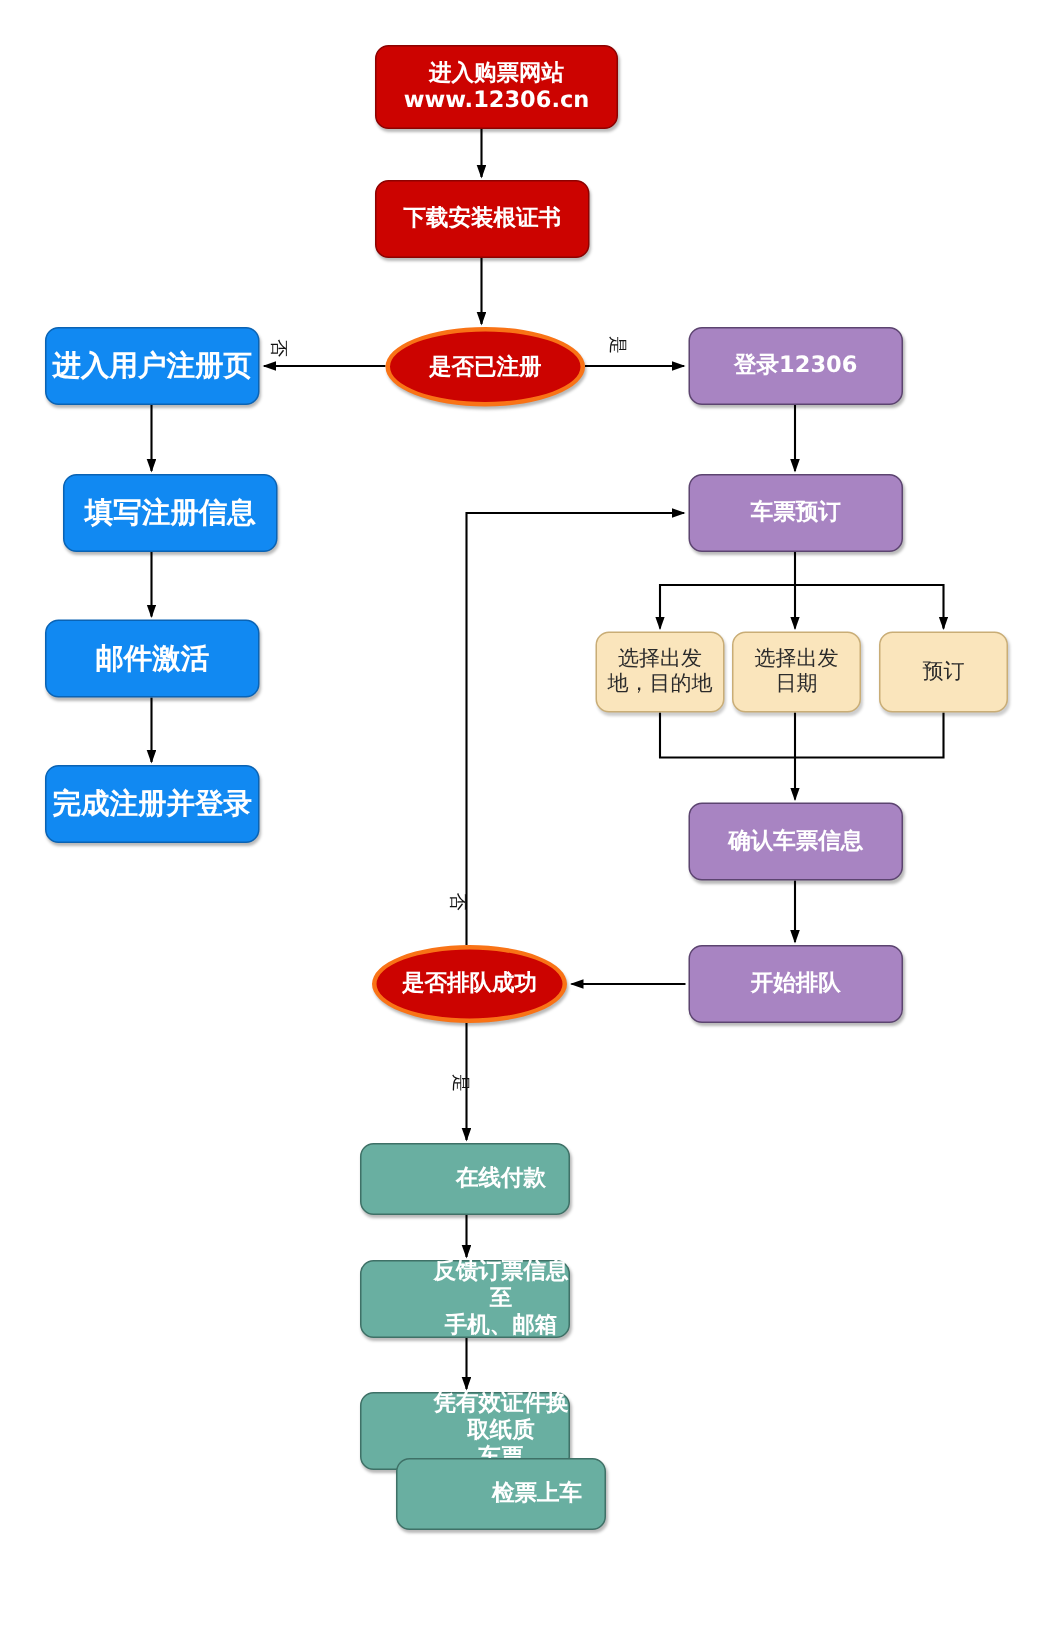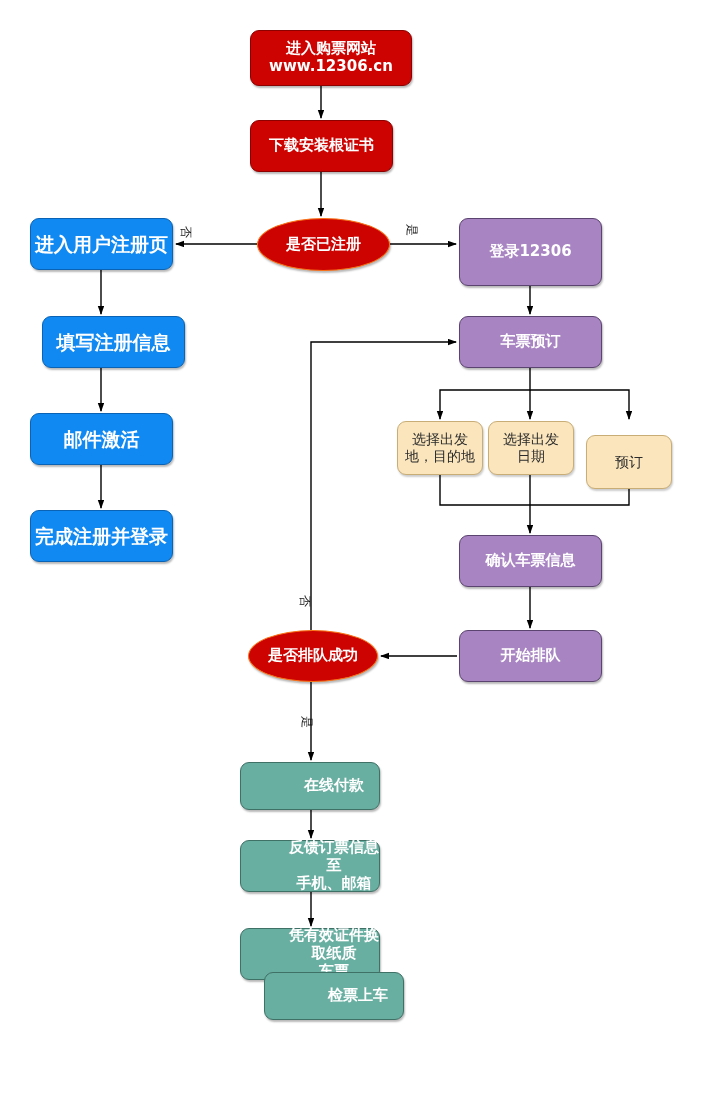--- a/index.html
+++ b/index.html
@@ -77,21 +77,21 @@
     border-color: #3f7167;
     font-weight: bold;
     font-size: 15px;
     box-shadow: 1px 2px 2px rgba(0,0,0,0.28);
     padding-left: 48px;
   }
   .node.decision {
     border-radius: 50%;
     background: #cc0300;
     color: #ffffff;
-    border: 1px solid #f97316;
+    border: 3px solid #f97316;
     font-weight: bold;
     font-size: 15px;
     box-shadow: 1px 2px 2px rgba(0,0,0,0.28);
   }
   .edge-label {
     position: absolute;
     font-size: 12px;
     color: #111111;
     font-weight: normal;
     z-index: 3;
@@ -159,27 +159,27 @@
 
   <div id="nodes">
       <div class="node proc red" style="left: 250px; top: 30px; width: 162px; height: 56px;">进入购票网站
 www.12306.cn</div>
       <div class="node proc red" style="left: 250px; top: 120px; width: 143px; height: 52px;">下载安装根证书</div>
       <div class="node decision" style="left: 257px; top: 218px; width: 133px; height: 53px;">是否已注册</div>
       <div class="node proc blue" style="left: 30px; top: 218px; width: 143px; height: 52px;">进入用户注册页</div>
       <div class="node proc blue" style="left: 30px; top: 316px; width: 143px; height: 52px; margin-left: 12px;">填写注册信息</div>
       <div class="node proc blue" style="left: 30px; top: 413px; width: 143px; height: 52px;">邮件激活</div>
       <div class="node proc blue" style="left: 30px; top: 510px; width: 143px; height: 52px;">完成注册并登录</div>
-      <div class="node proc purple" style="left: 459px; top: 218px; width: 143px; height: 68px; text-align: right;">登录12306</div>
+      <div class="node proc purple" style="left: 459px; top: 218px; width: 143px; height: 52px; text-align: right;">登录12306</div>
       <div class="node proc purple" style="left: 459px; top: 316px; width: 143px; height: 52px;">车票预订</div>
       <div class="node proc cream" style="left: 397px; top: 421px; width: 86px; height: 54px;">选择出发
 地，目的地</div>
       <div class="node proc cream" style="left: 488px; top: 421px; width: 86px; height: 54px;">选择出发
 日期</div>
-      <div class="node proc cream" style="left: 586px; top: 435px; width: 86px; height: 54px;">预订</div>
+      <div class="node proc cream" style="left: 586px; top: 421px; width: 86px; height: 54px;">预订</div>
       <div class="node proc purple" style="left: 459px; top: 535px; width: 143px; height: 52px;">确认车票信息</div>
       <div class="node proc purple" style="left: 459px; top: 630px; width: 143px; height: 52px;">开始排队</div>
       <div class="node decision" style="left: 248px; top: 630px; width: 130px; height: 52px;">是否排队成功</div>
       <div class="node proc teal" style="left: 240px; top: 762px; width: 140px; height: 48px;">在线付款</div>
       <div class="node proc teal" style="left: 240px; top: 840px; width: 140px; height: 52px;">反馈订票信息至
 手机、邮箱</div>
       <div class="node proc teal" style="left: 240px; top: 928px; width: 140px; height: 52px;">凭有效证件换取纸质
 车票</div>
       <div class="node proc teal" style="left: 240px; top: 972px; width: 140px; height: 48px; margin-left: 24px;">检票上车</div>
     </div>

